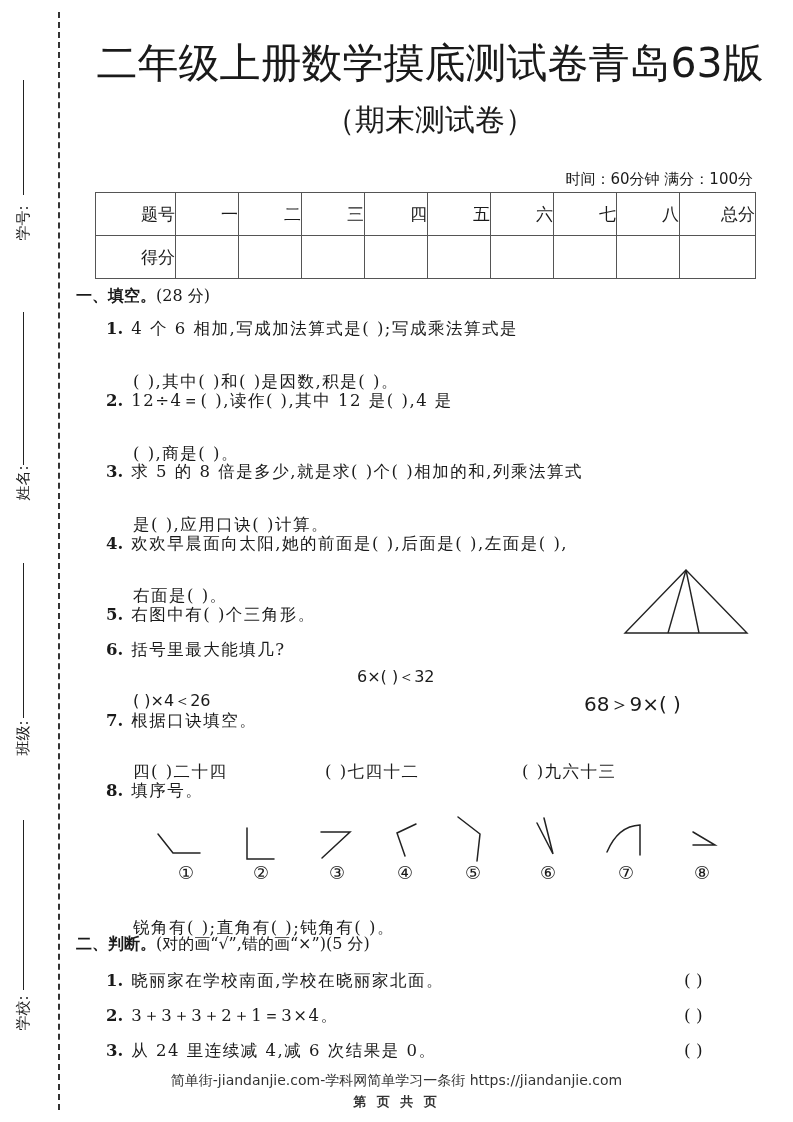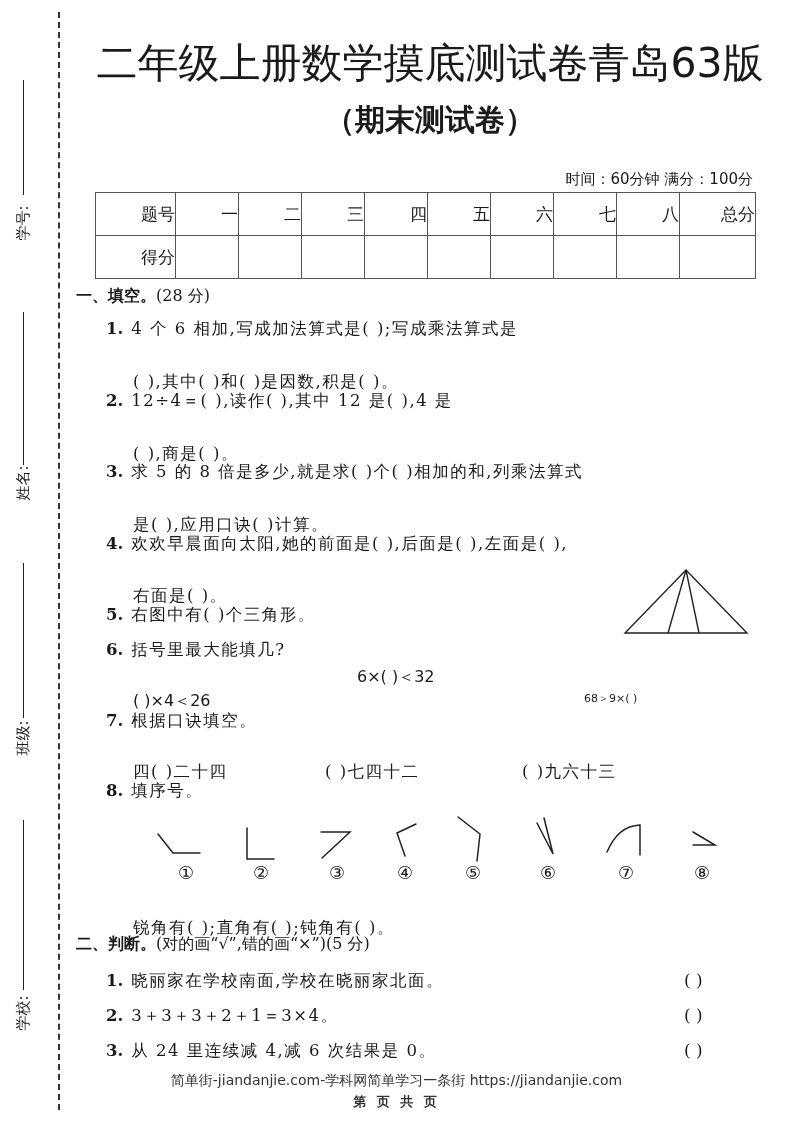--- a/index.html
+++ b/index.html
@@ -8,21 +8,21 @@
   .abs { position:absolute; white-space:nowrap; }
   .sans { font-family:"DejaVu Sans","Liberation Sans",sans-serif; }
 
   
   .dash-line { position:absolute; left:58px; top:12px; width:0; height:1098px; border-left:2px dashed #333; }
   .margin-line { position:absolute; left:23px; width:0; border-left:1.5px solid #222; }
   .margin-label { position:absolute; left:14px; width:18px; font-size:15px; transform-origin:center; }
   .margin-label span { display:block; transform:rotate(-90deg); white-space:nowrap; font-family:"DejaVu Sans","Liberation Sans",sans-serif; }
 
   .title { left:96px; top:36px; width:668px; text-align:center; font-size:41px; font-family:"DejaVu Sans","Liberation Sans",sans-serif; letter-spacing:0px; }
-  .subtitle { left:96px; top:100px; width:668px; text-align:center; font-size:30px; font-family:"DejaVu Sans","Liberation Sans",sans-serif;font-weight:bold; }
+  .subtitle { left:96px; top:100px; width:668px; text-align:center; font-size:30px; font-family:"DejaVu Sans","Liberation Sans",sans-serif; }
   .meta { right:40px; top:170px; font-size:15px; font-family:"DejaVu Sans","Liberation Sans",sans-serif; }
 
   table.score { position:absolute; left:95px; top:192px; width:661px; height:86px; border-collapse:collapse; font-family:"DejaVu Sans","Liberation Sans",sans-serif; font-size:17px; }
   table.score td { border:1.5px solid #555; text-align:right; vertical-align:middle; height:43px; }
   table.score td.head { width:80px; }
   table.score td.total { width:76px; }
 
   .sec { font-size:16px; font-weight:bold; left:76px; font-family:"DejaVu Sans","Liberation Sans",sans-serif; }
   .sec .rest { font-weight:normal; font-family:"DejaVu Serif","Liberation Serif",serif; }
   .q { font-size:16.5px; letter-spacing:1.5px; }
@@ -125,21 +125,21 @@
     <line x1="66" y1="6" x2="48" y2="69"></line>
     <line x1="66" y1="6" x2="79" y2="69"></line>
   </g>
 </svg>
 
 <div class="abs q" style="left:106px;top:639px;">
   <span class="num">6.</span><span>括号里最大能填几?</span>
 </div>
 <div class="abs line sans" style="left:133px;top:674px;font-size:16px;letter-spacing:0;">(     )×4＜26</div>
 <div class="abs line sans" style="left:357px;top:650px;font-size:16px;letter-spacing:0;">6×(     )＜32</div>
-<div class="abs line sans" style="left:584px;top:674px;font-size:11px;letter-spacing:0;">68＞9×(     )</div>
+<div class="abs line sans" style="left:584px;top:674px;font-size:20px;letter-spacing:0;">68＞9×(     )</div>
 
 <div class="abs q" style="left:106px;top:710px;">
   <span class="num">7.</span><span>根据口诀填空。</span>
 </div>
 <div class="abs line" style="left:133px;top:744px;">四(      )二十四</div>
 <div class="abs line" style="left:325px;top:744px;">(      )七四十二</div>
 <div class="abs line" style="left:522px;top:744px;text-align:center;">(      )九六十三</div>
 
 <div class="abs q" style="left:106px;top:780px;">
   <span class="num">8.</span><span>填序号。</span>

